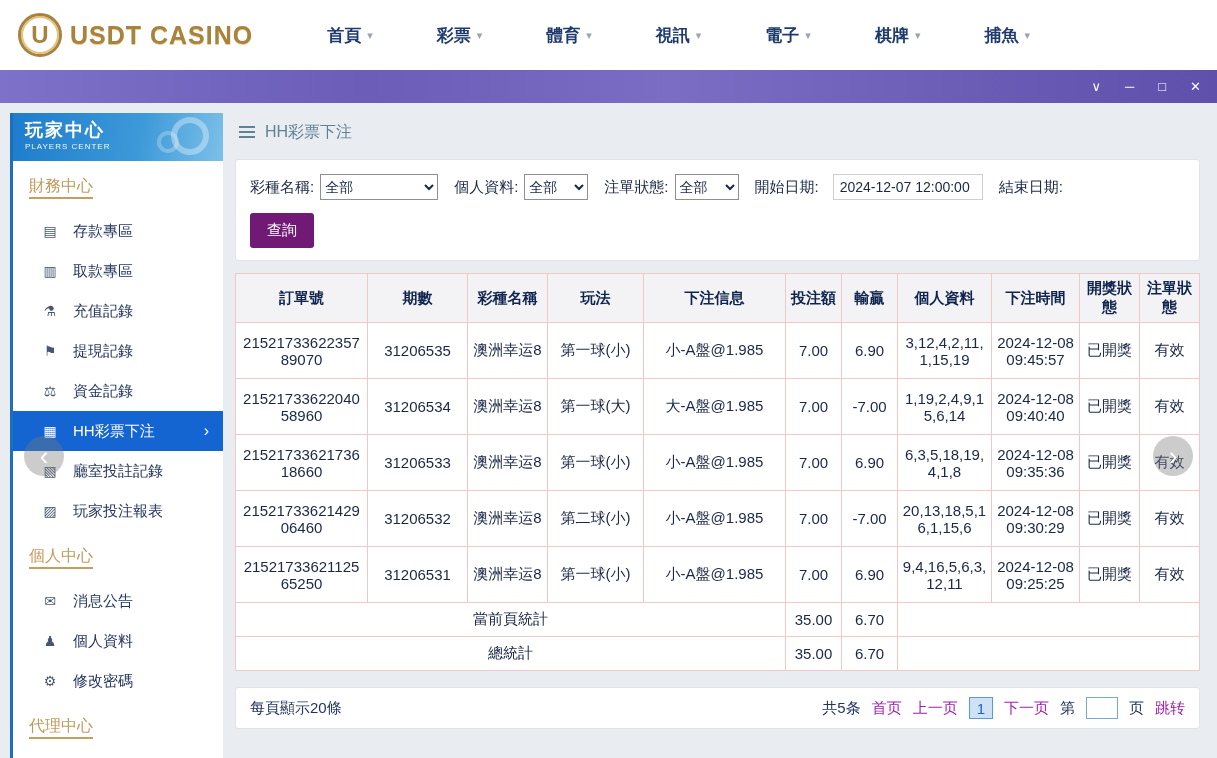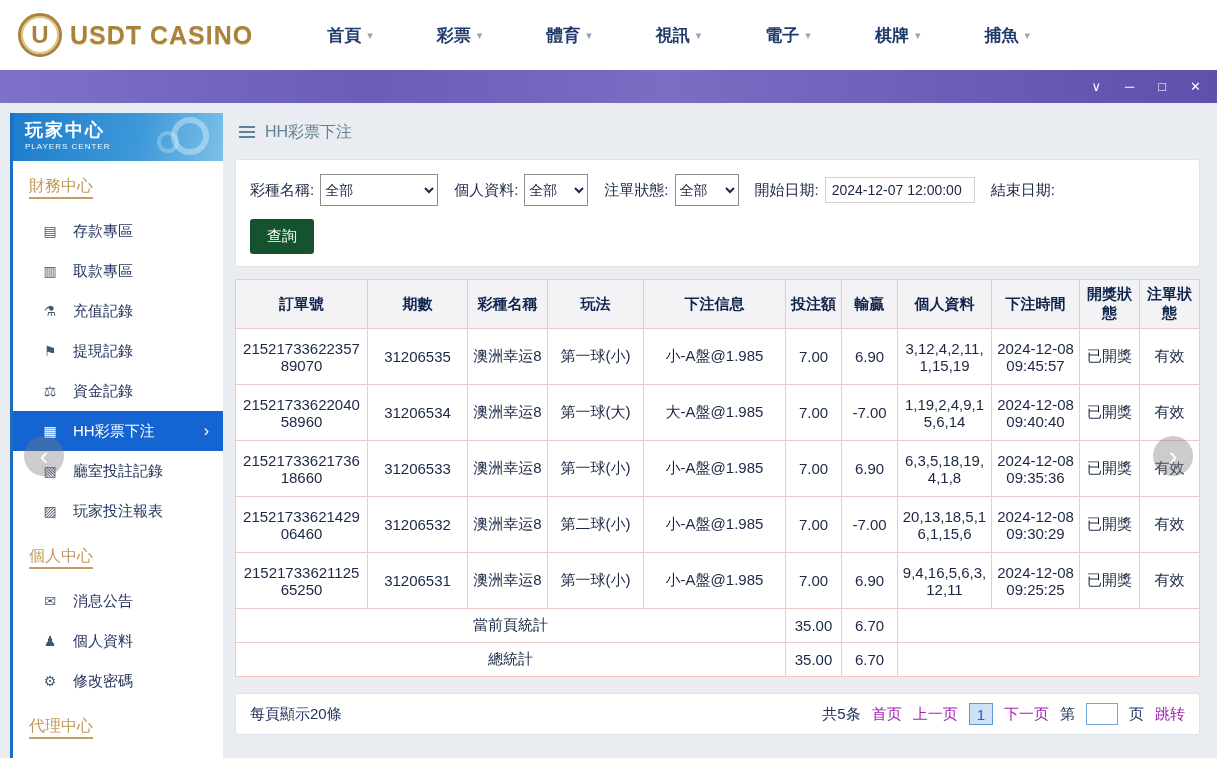--- a/index.html
+++ b/index.html
@@ -52,27 +52,27 @@
   .content-header { height:38px; display:flex; align-items:center; gap:10px; color:#5f8294;
     font-size:16px; padding-left:4px; }
   .hamburger { display:inline-flex; flex-direction:column; gap:3px; }
   .hamburger i { width:16px; height:2px; background:#5f8294; }
 
   .filter-panel { background:#fff; border:1px solid #dfe3e6; border-radius:3px;
     padding:14px 14px 12px; margin-top:8px; }
   .filter-row { display:flex; align-items:center; gap:6px; font-size:15px; color:#1a2745; flex-wrap:nowrap; }
   .filter-row label { white-space:nowrap; }
   .filter-row .gap { margin-left:10px; }
-  select { height:32px; border:1px solid #8f8f8f; background:#fff; font-size:14px; color:#1a2745;
+  select { height:26px; border:1px solid #8f8f8f; background:#fff; font-size:14px; color:#1a2745;
     font-family:inherit; }
   .sel-wide { width:118px; }
   .sel-small { width:64px; }
   .date-input { width:150px; height:26px; border:1px solid #cfcfcf; padding:0 6px; font-size:14px;
-    color:#1a2745; font-family:inherit; }
-  .search-btn { margin-top:13px; background:#14532d; color:#fff; border:none; border-radius:3px;
+    color:#1a2745; font-family:inherit;margin-left:8px; }
+  .search-btn { margin-top:13px; background:#701a75; color:#fff; border:none; border-radius:3px;
     padding:8px 17px; font-size:15px; cursor:pointer; font-family:inherit; }
 
   
   table { width:100%; border-collapse:collapse; background:#fff; table-layout:fixed; margin-top:12px; }
   th,td { border:1px solid #f0c8c8; text-align:center; font-size:15px; color:#1a2745;
     padding:5px 4px; word-break:break-all; vertical-align:middle; }
   th { background:#f3f3f6; font-weight:bold; color:#10254e; height:40px; }
   tr.data-row td { height:56px; }
   tr.summary-row td { height:34px; }
 

